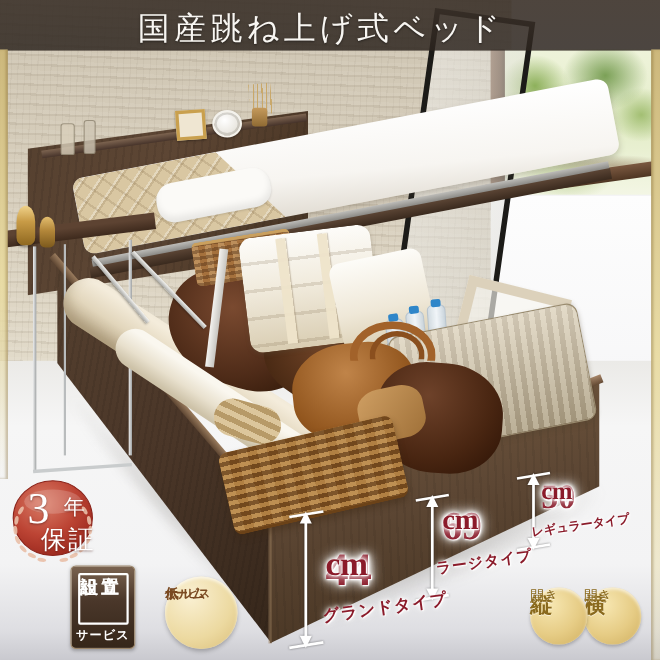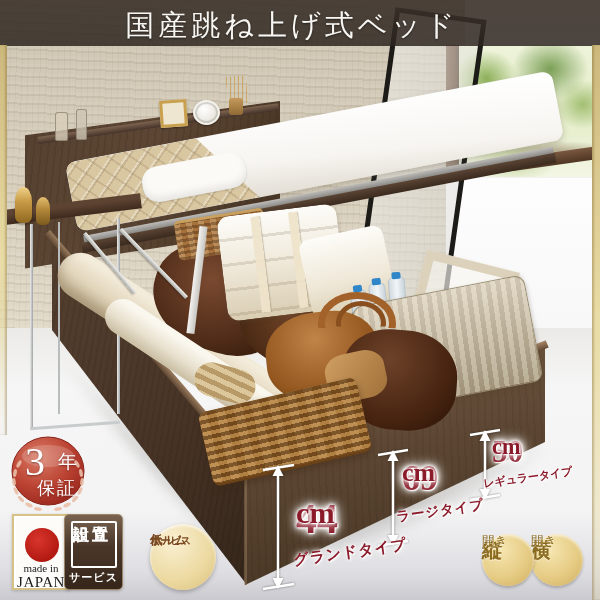--- a/index.html
+++ b/index.html
@@ -228,21 +228,21 @@
     box-shadow:inset -2px 0 2px rgba(120,95,40,.35); }
   .gold-strip-r { left:592px; top:45px; width:8px; height:555px;
     background:linear-gradient(180deg,#cdb87c 0%, #e9dca6 50%, rgba(233,220,166,.3) 96%);
     box-shadow:inset 2px 0 2px rgba(120,95,40,.35); }
 
   
   .wbadge-svg { left:3px; top:430px; }
   .wtxt { color:#ffffff; font-family:"Liberation Serif", serif; text-shadow:0 1px 2px rgba(60,10,5,.5); }
   .wnum { left:25px; top:442px; font-size:40px; line-height:1; }
   .wunit { left:58px; top:452px; font-size:19px; line-height:1; }
-  .wlabel { left:37px; top:479px; font-size:18px; line-height:1; letter-spacing:2px; }
+  .wlabel { left:37px; top:479px; font-size:23px; line-height:1; letter-spacing:2px; }
 
   
   .mij { left:12px; top:514px; width:58px; height:76px;
     background:#fdfcf8; border:2px solid #d6c284; box-shadow:inset 0 0 0 2px #ffffff, 0 1px 3px rgba(0,0,0,.2); }
   .mij-circle { left:11px; top:12px; width:34px; height:34px; border-radius:50%;
     background:radial-gradient(circle at 40% 35%, #d8352c, #b01810 75%); }
   .mij-l1 { left:0; top:46px; width:100%; text-align:center;
     font-family:"Liberation Serif", serif; font-size:11px; color:#1c1c1c; }
   .mij-l2 { left:0; top:58px; width:100%; text-align:center;
     font-family:"Liberation Serif", serif; font-size:15px; color:#1c1c1c; letter-spacing:.5px; }
@@ -396,25 +396,20 @@
       <ellipse cx="77" cy="61" rx="4" ry="1.8" transform="rotate(115 77 61)"></ellipse>
       <ellipse cx="72" cy="69" rx="4" ry="1.8" transform="rotate(135 72 69)"></ellipse>
       <ellipse cx="64" cy="75" rx="4" ry="1.8" transform="rotate(155 64 75)"></ellipse>
       <ellipse cx="55" cy="79" rx="4" ry="1.8" transform="rotate(172 55 79)"></ellipse>
     </g>
   </svg>
   <div class="wtxt wnum">3</div>
   <div class="wtxt wunit">年</div>
   <div class="wtxt wlabel">保証</div>
 
-  <div class="mij">
-    <div class="mij-circle"></div>
-    <div class="mij-l1">made in</div>
-    <div class="mij-l2">JAPAN</div>
-  </div>
 
   <div class="asm">
     <div class="asm-box">
       <div>組立</div>
       <div>設置</div>
     </div>
     <div class="asm-sub">サービス</div>
   </div>
 
   <div class="fmd">

